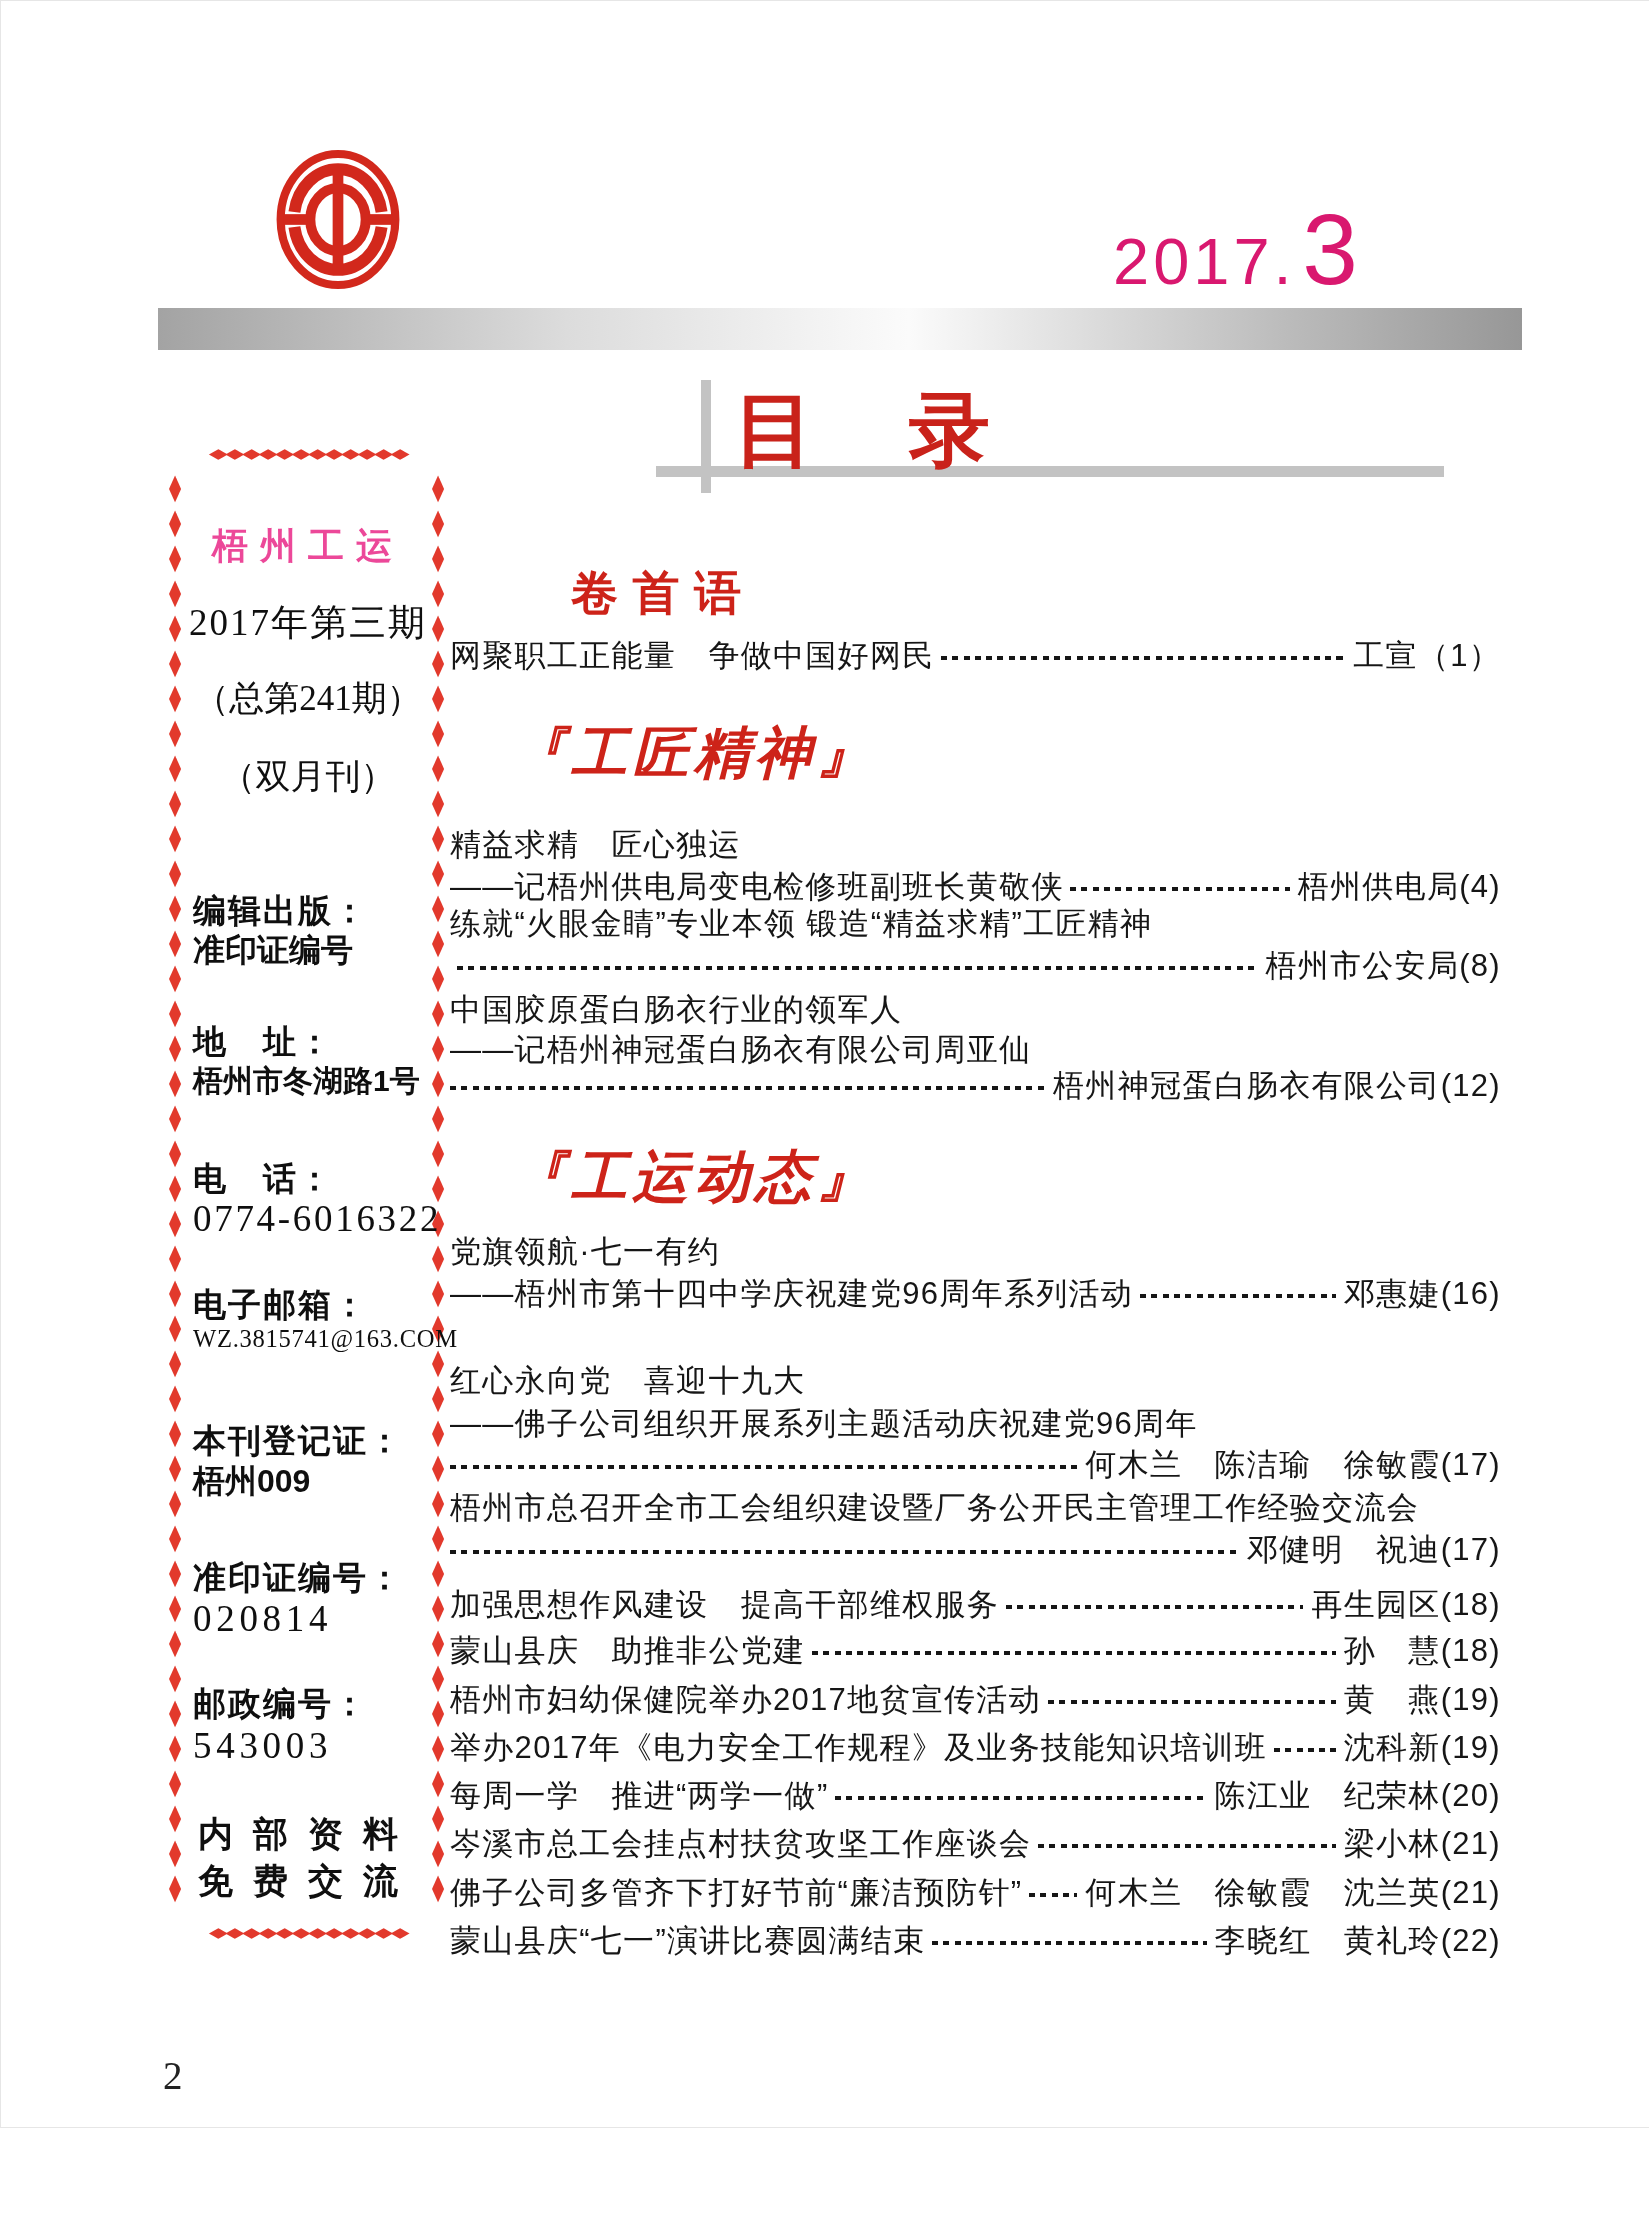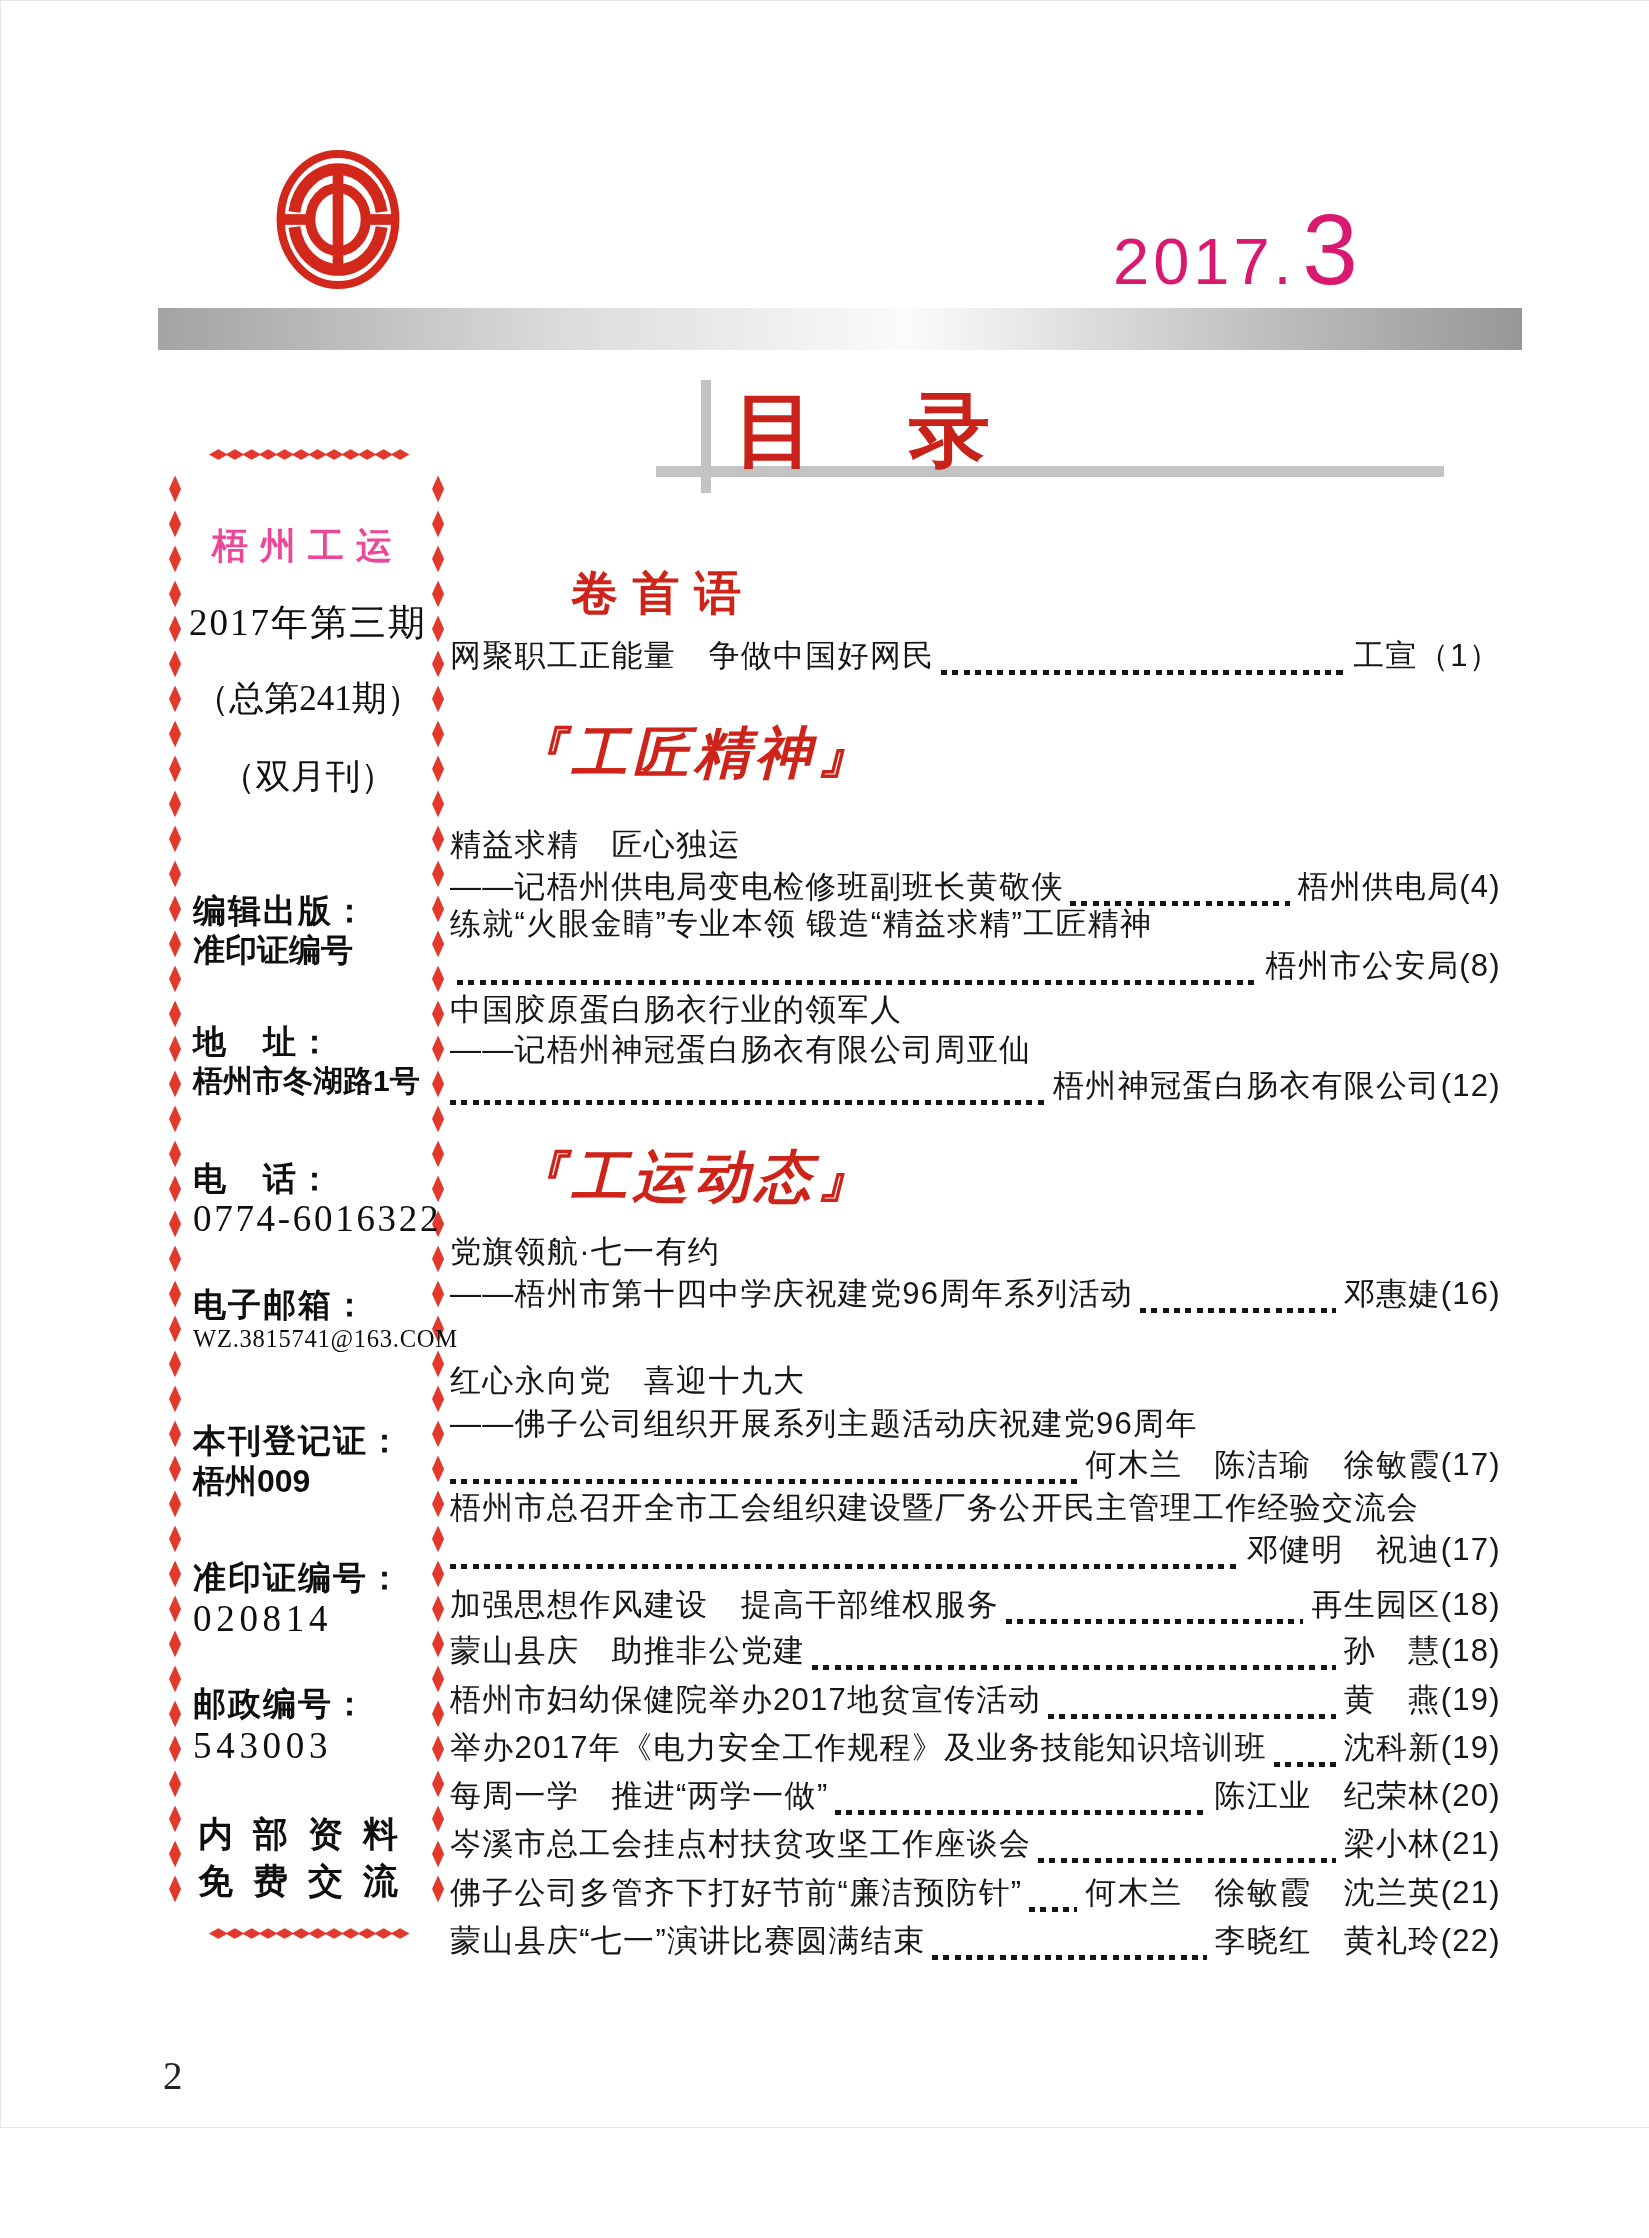--- a/index.html
+++ b/index.html
@@ -39,21 +39,21 @@
   .sb-label{font-weight:bold;font-size:33px;letter-spacing:2px;}
   .sb-val-b{font-weight:bold;font-size:32px;}
   .sb-val-s{font-family:"Liberation Serif",serif;font-size:37px;letter-spacing:2.7px;}
   .mh-note{font-weight:bold;font-size:35px;letter-spacing:20px;}
   
   .h1{position:absolute;left:570px;top:561px;color:#cd2319;font-weight:bold;font-size:47px;
         letter-spacing:14.6px;font-family:"Liberation Serif",serif;}
   .h2{position:absolute;left:509px;color:#cd2319;font-weight:bold;font-style:italic;font-size:56px;
         letter-spacing:5.3px;font-family:"Liberation Serif",serif;}
   .h2a{top:715px;} .h2b{top:1139px;}
-  .row{position:absolute;left:449px;width:1051px;height:39px;display:flex;align-items:flex-end;
+  .row{position:absolute;left:449px;width:1051px;height:39px;display:flex;align-items:center;
         font-size:31px;line-height:39px;color:#161616;letter-spacing:1.3px;}
   .row .t{white-space:nowrap;}
   .row .lead{flex:1;height:4.7px;margin:5.3px 8px 0 6.6px;
         background:repeating-linear-gradient(90deg,#161616 0 6px,transparent 6px 11.3px);}
   .row .r{white-space:nowrap;}
   .pageno{position:absolute;left:162px;top:2052px;font-family:"Liberation Serif",serif;
         font-size:39px;color:#222;}
 </style>
 </head>
 <body>

